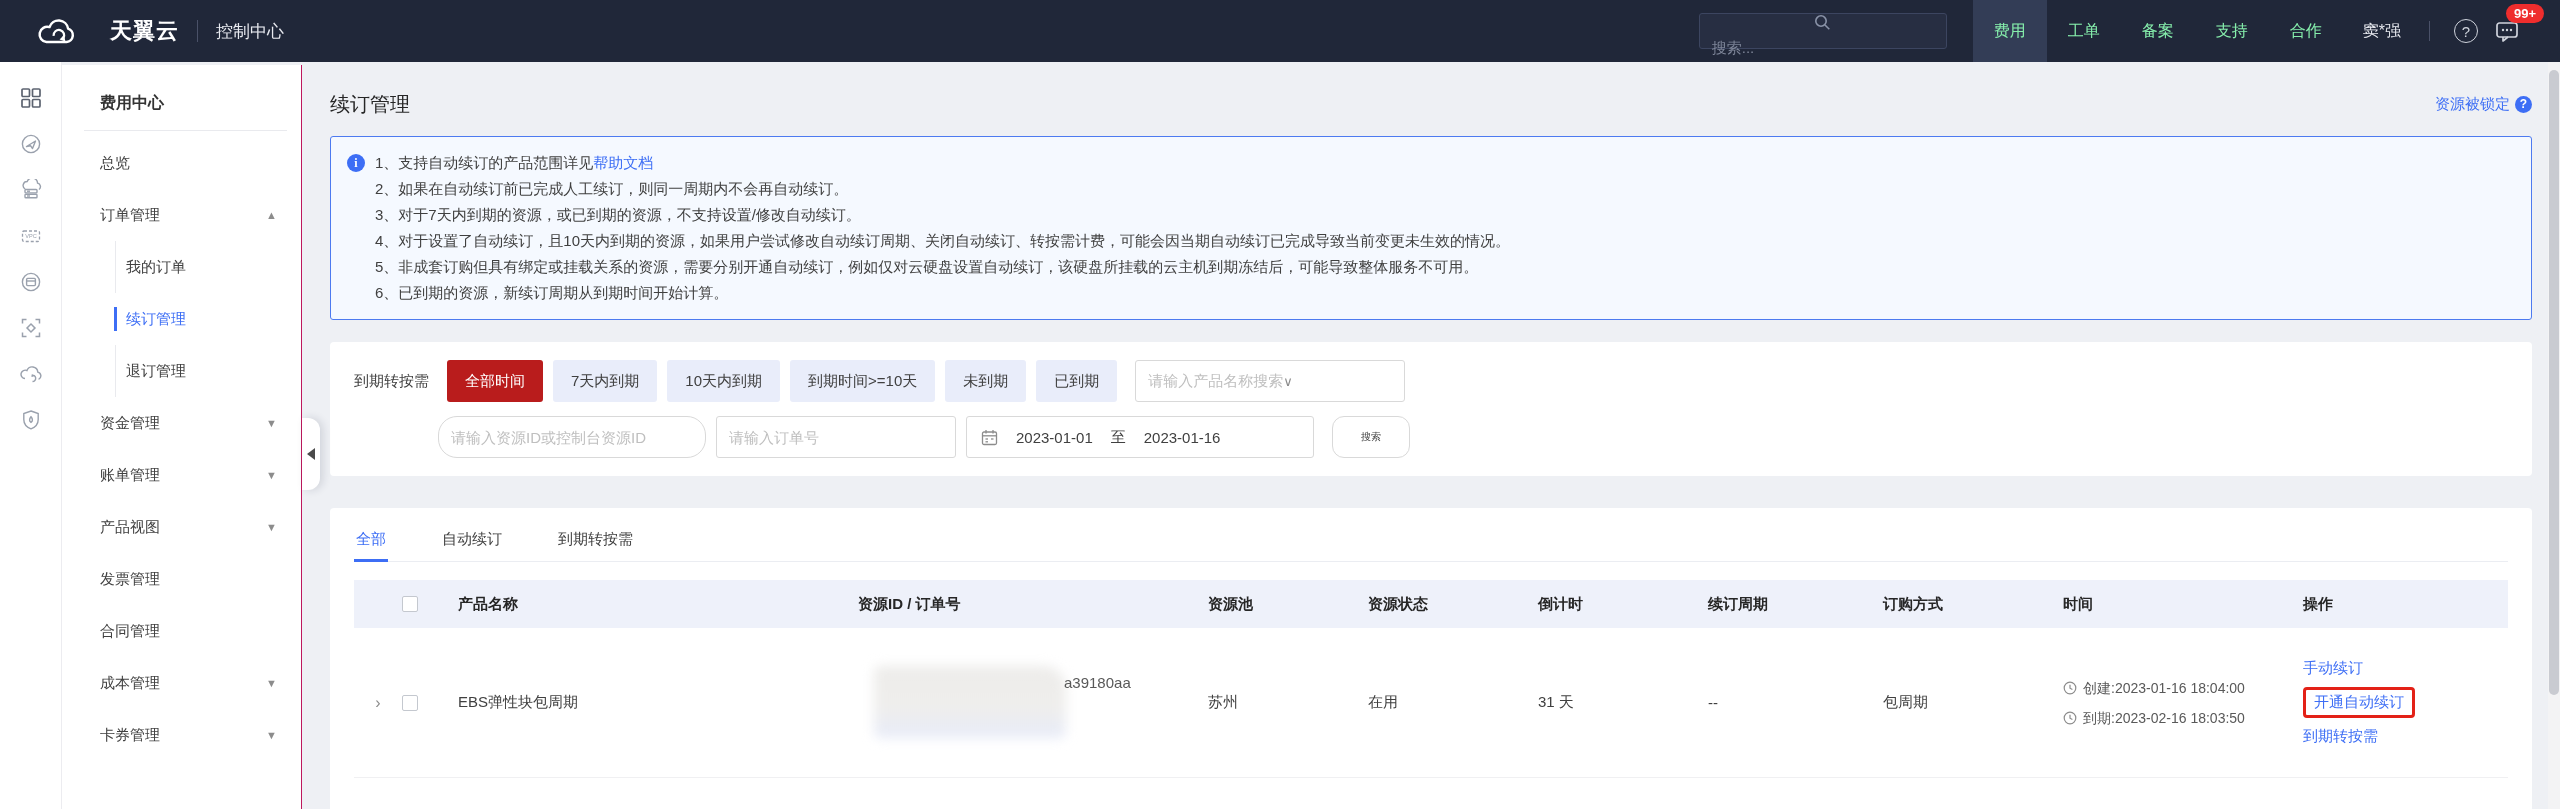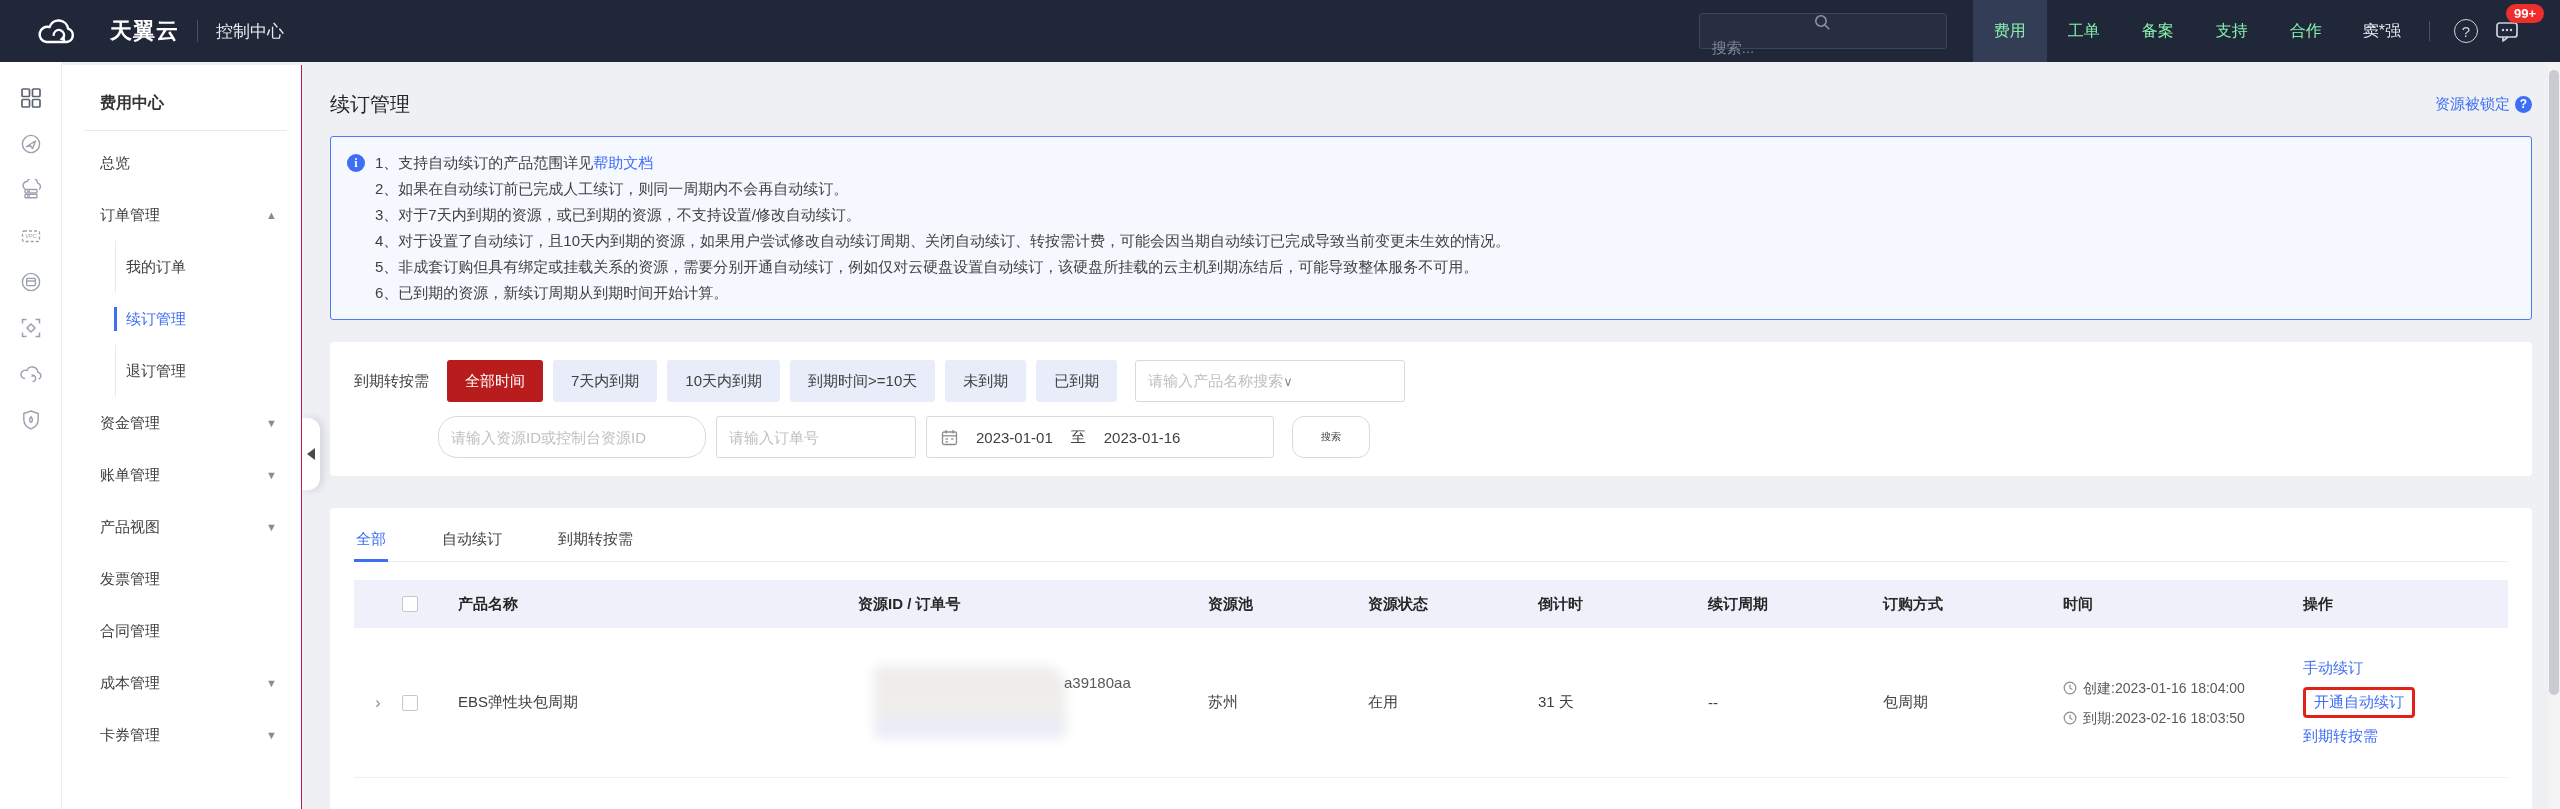--- a/index.html
+++ b/index.html
@@ -289,21 +289,21 @@
       <span class="chip">到期时间&gt;=10天</span>
       <span class="chip">未到期</span>
       <span class="chip">已到期</span>
       <div class="select-box">
         <span>请输入产品名称搜索</span>
         <span class="chev">∨</span>
       </div>
     </div>
     <div class="filter-row">
       <input class="f-input" style="width: 268px; margin-left: 84px; border-radius: 19px;" placeholder="请输入资源ID或控制台资源ID">
-      <input class="f-input" style="width: 200px;" placeholder="请输入订单号">
+      <input class="f-input" style="width: 240px;" placeholder="请输入订单号">
       <div class="date-widget">
         <span>
           <svg width="17" height="17" viewBox="0 0 17 17" fill="none" stroke="#8c8c8c" stroke-width="1.3">
               <rect x="1.5" y="3" width="14" height="12.5" rx="1.5"></rect>
               <line x1="1.5" y1="6.8" x2="15.5" y2="6.8"></line>
               <line x1="5" y1="1" x2="5" y2="4.5"></line>
               <line x1="12" y1="1" x2="12" y2="4.5"></line>
               <line x1="4.5" y1="10" x2="7" y2="10"></line>
               <line x1="4.5" y1="12.8" x2="7" y2="12.8"></line>
               <line x1="10" y1="10" x2="12.5" y2="10"></line>

